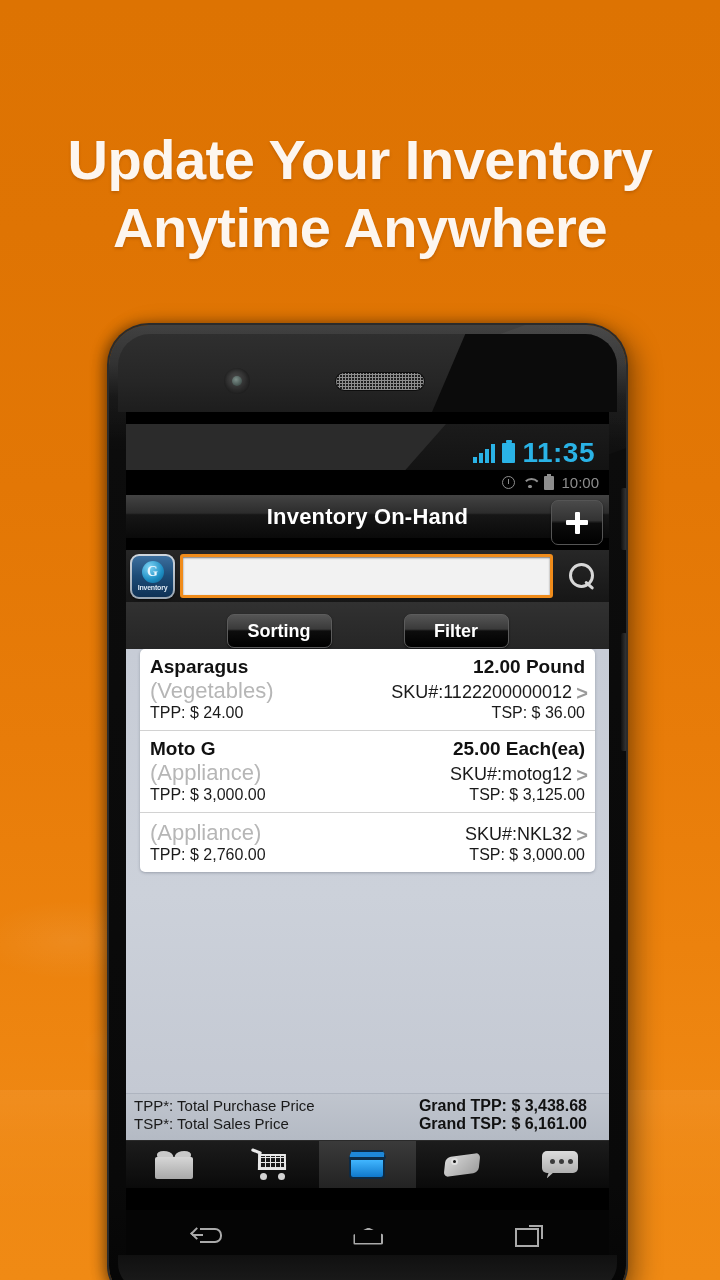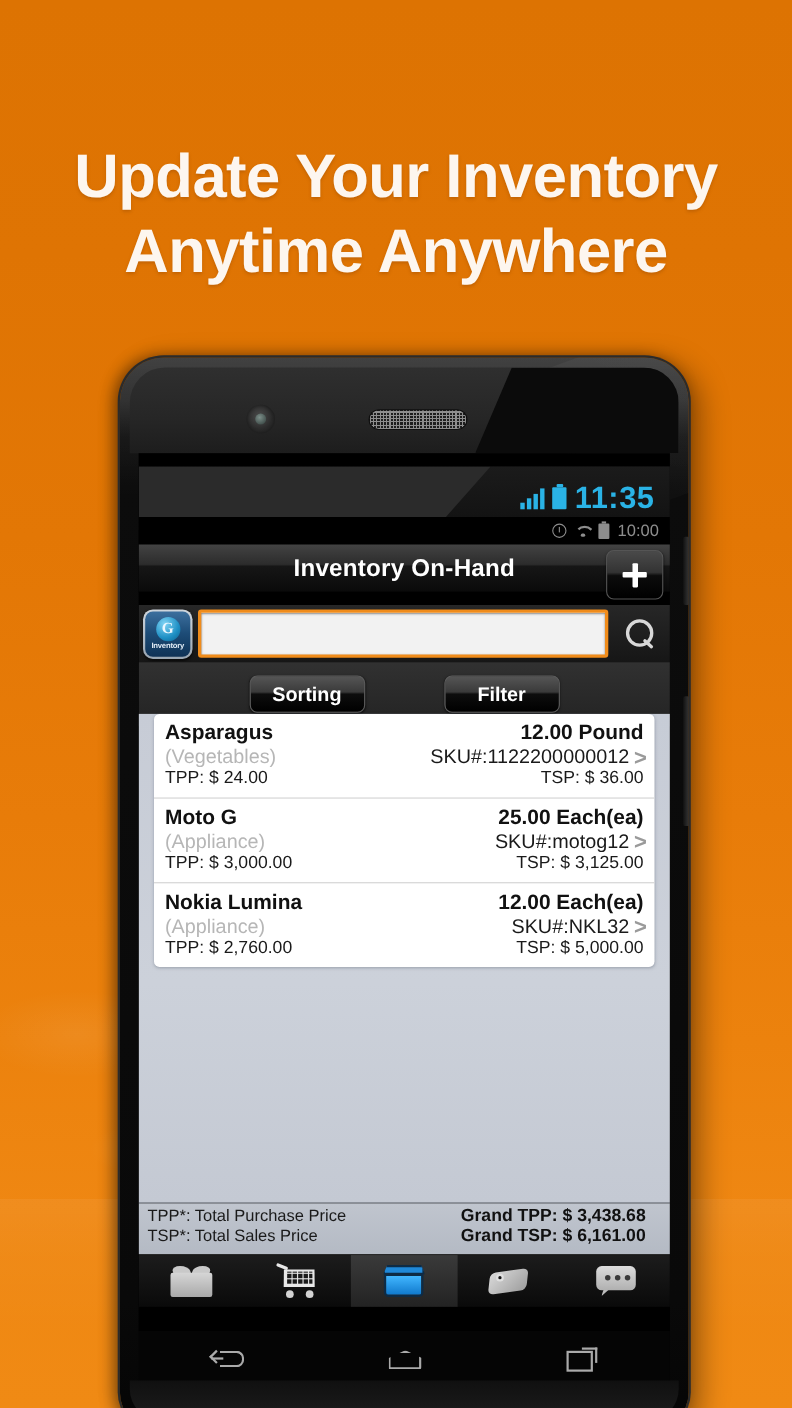--- a/index.html
+++ b/index.html
@@ -273,21 +273,21 @@
   }
   .row {
     position:relative;
     padding:7px 10px 8px 10px;
     border-bottom:1px solid #d2d2d2;
   }
   .row:last-child { border-bottom:none; }
   .row-line { display:flex; justify-content:space-between; align-items:baseline; }
   .r-name { font-size:19px; font-weight:bold; color:#111; }
   .r-qty  { font-size:19px; font-weight:bold; color:#111; }
-  .r-cat  { font-size:18px; color:#b6b6b6; }
+  .r-cat  { font-size:22px; color:#b6b6b6; }
   .r-sku  { font-size:18px; color:#1a1a1a; padding-right:13px; position:relative; }
   .r-sku .chev {
     position:absolute; right:-3px; top:1px;
     color:#9a9a9a; font-size:20px; font-weight:bold; line-height:1;
   }
   .r-tpp, .r-tsp { font-size:16px; color:#1a1a1a; }
 
   
   .totals {
     position:absolute; left:0; top:681px; width:100%; height:47px;
@@ -527,30 +527,26 @@
             <span class="r-sku"><span>SKU#:motog12</span><span class="chev">&gt;</span></span>
           </div>
           <div class="row-line">
             <span class="r-tpp">TPP: $ 3,000.00</span>
             <span class="r-tsp">TSP: $ 3,125.00</span>
           </div>
         </div>
 
         <div class="row">
           <div class="row-line">
-            <span class="r-name">Nokia Lumina</span>
-            <span class="r-qty">12.00 Each(ea)</span>
-          </div>
-          <div class="row-line">
             <span class="r-cat">(Appliance)</span>
             <span class="r-sku"><span>SKU#:NKL32</span><span class="chev">&gt;</span></span>
           </div>
           <div class="row-line">
             <span class="r-tpp">TPP: $ 2,760.00</span>
-            <span class="r-tsp">TSP: $ 5,000.00</span>
+            <span class="r-tsp">TSP: $ 3,000.00</span>
           </div>
         </div>
 
       </div>
     </div>
 
     <div class="totals">
       <div class="tot-line">
         <span class="tot-left">TPP*: Total Purchase Price</span>
         <span class="tot-right">Grand TPP: $ 3,438.68</span>

